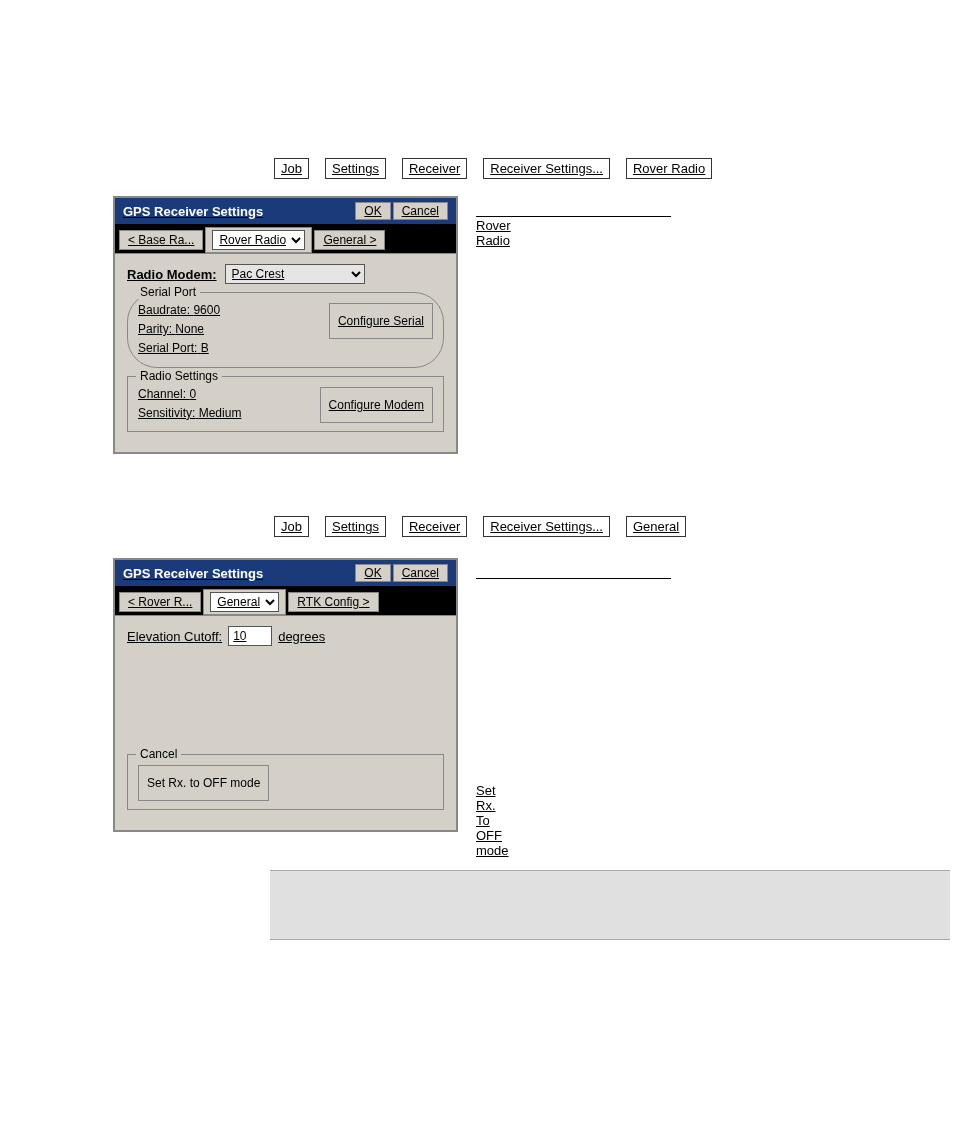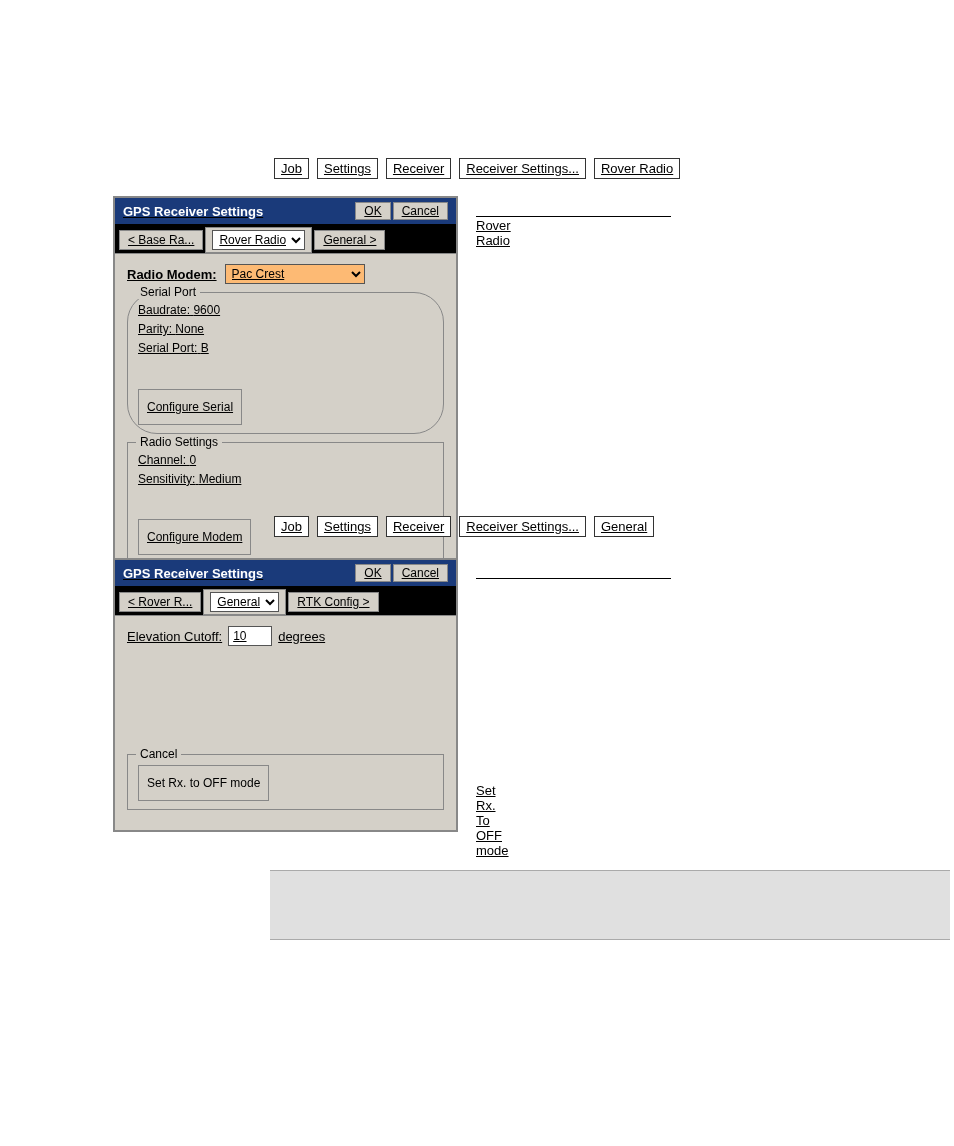--- a/index.html
+++ b/index.html
@@ -9,21 +9,21 @@
       font-size: 13px;
       width: 954px;
       min-height: 1146px;
       position: relative;
     }
 
     
     .breadcrumb-row {
       display: flex;
       align-items: center;
-      gap: 8px;
+      gap: 16px;
       position: absolute;
     }
     .breadcrumb-item {
       border: 1px solid #333;
       padding: 2px 6px;
       font-size: 13px;
       background: #fff;
       cursor: pointer;
     }
     .breadcrumb-underline {
@@ -104,21 +104,21 @@
       align-items: center;
       margin-bottom: 8px;
     }
     .form-label {
       font-weight: bold;
       margin-right: 8px;
       white-space: nowrap;
     }
     .form-select {
       border: 1px solid #555;
-      background: #fdba74;
+      background: #e5e5e5;
       font-size: 12px;
       padding: 1px 2px;
       width: 140px;
     }
 
     .group-box {
       border: 1px solid #888;
       padding: 8px 10px 8px 10px;
       margin-bottom: 8px;
       position: relative;
@@ -128,21 +128,20 @@
       top: -8px;
       left: 8px;
       background: #d4d0c8;
       padding: 0 4px;
       font-size: 12px;
     }
     .group-row {
       display: flex;
       align-items: flex-start;
       gap: 28px;
-      flex-direction: column;
     }
     .group-info {
       flex: 1;
       font-size: 12px;
       line-height: 1.6;
     }
     .configure-btn {
       border: 1px solid #888;
       background: #d4d0c8;
       padding: 10px 8px;

